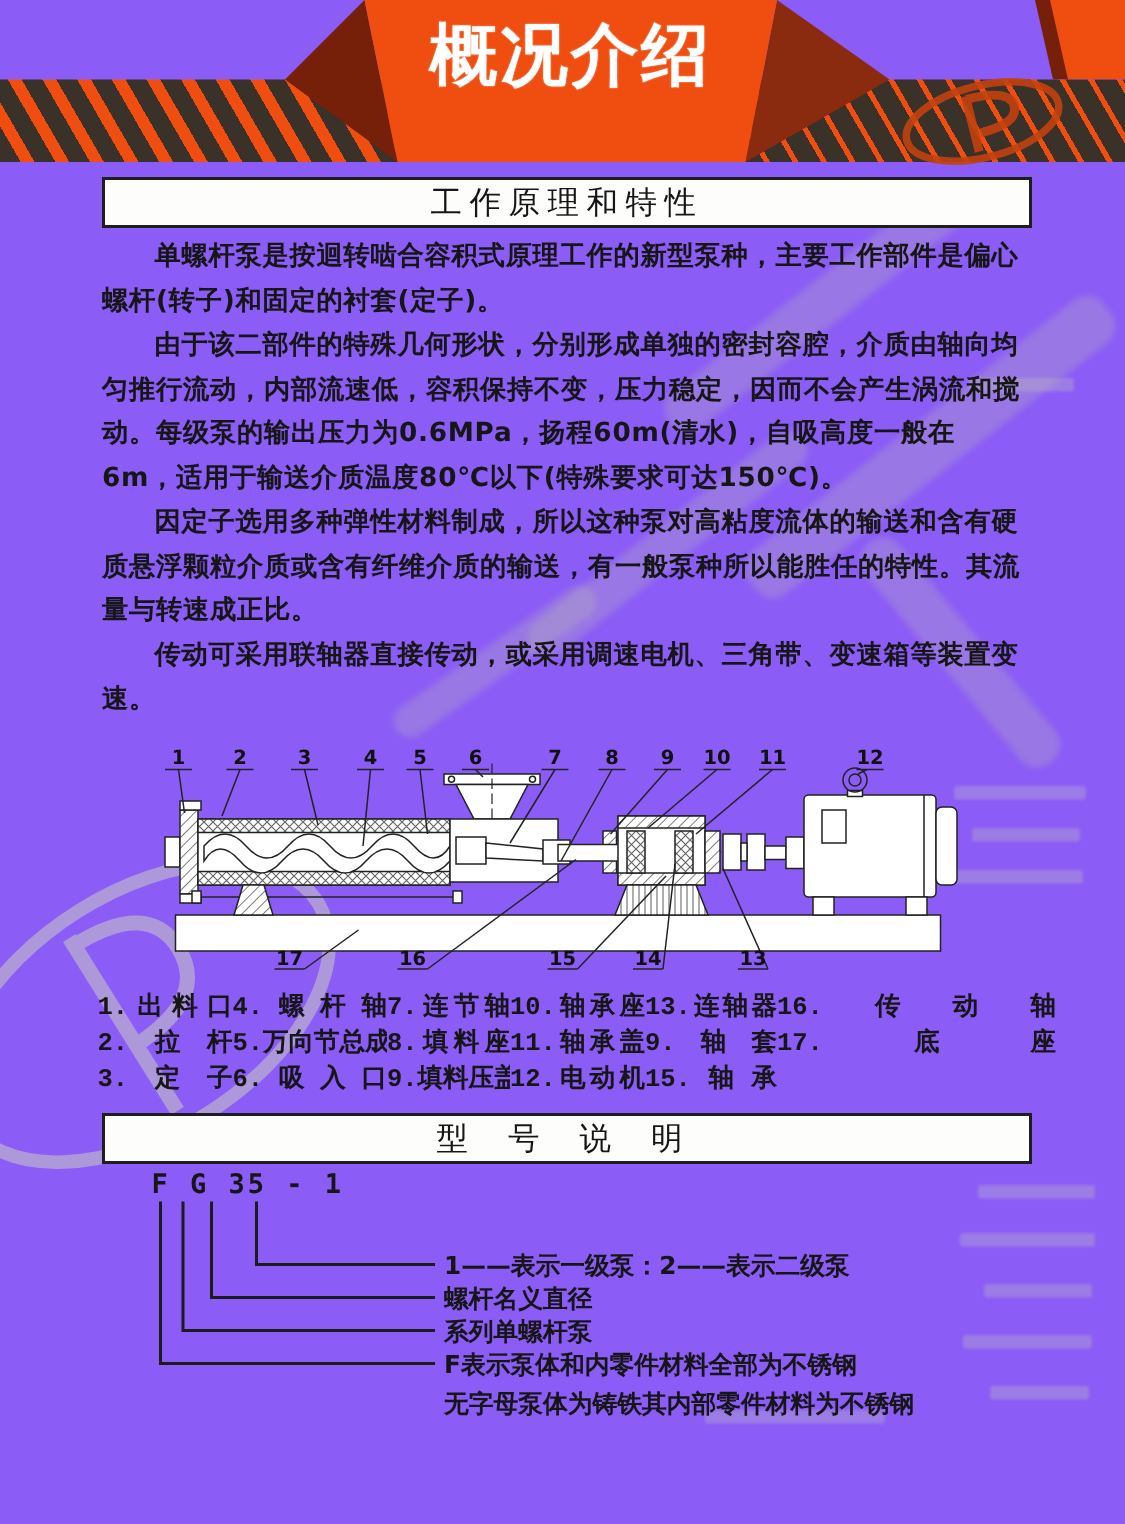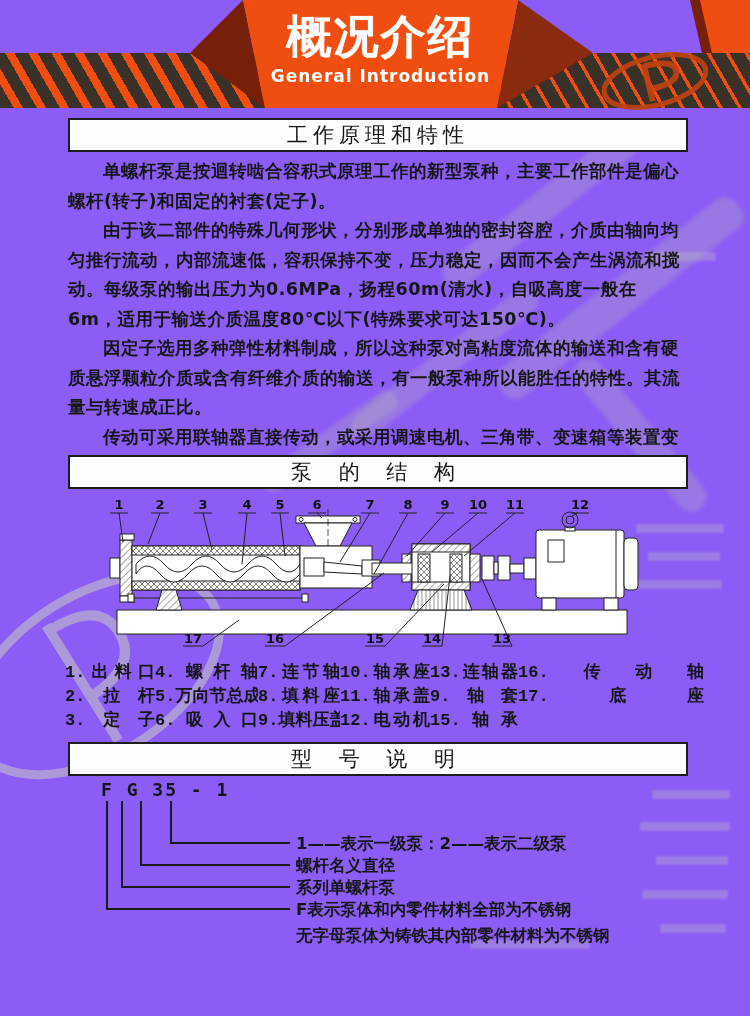--- a/index.html
+++ b/index.html
@@ -88,21 +88,20 @@
 
   <div class="hdr-layer">
     <div class="band-left"></div>
     <div class="band-right"></div>
     <div class="wedge corner-wedge-shadow"></div>
     <div class="wedge corner-wedge"></div>
     <div class="wedge wedge-left"></div>
     <div class="wedge wedge-right"></div>
     <div class="trapezoid"></div>
     <div class="hdr-title">概况介绍</div>
-    <div class="hdr-sub">General Introduction</div>
     <svg class="logo-svg" width="135" height="62">
       <g transform="rotate(-14 67 31)" stroke="#c24310" fill="none" stroke-width="5" opacity=".9">
         <ellipse cx="67" cy="31" rx="52" ry="24"></ellipse>
         <path d="M60 12 L60 50 M60 14 q30 0 30 12 q0 12 -26 12" stroke-width="6"></path>
       </g>
     </svg>
   </div>
 
   <svg class="wm-ellipse" width="330" height="260">
     <g transform="rotate(-32 165 130)" stroke="#c9c9c3" fill="none" stroke-width="9">
@@ -127,21 +126,20 @@
   <div class="bleed" style="left:470px;top:940px;width:120px"></div>
 
   <div class="tbox" style="top:118px">工作原理和特性</div>
   <div class="paras">
     <p>单螺杆泵是按迴转啮合容积式原理工作的新型泵种，主要工作部件是偏心螺杆(转子)和固定的衬套(定子)。</p>
     <p>由于该二部件的特殊几何形状，分别形成单独的密封容腔，介质由轴向均匀推行流动，内部流速低，容积保持不变，压力稳定，因而不会产生涡流和搅动。每级泵的输出压力为0.6MPa，扬程60m(清水)，自吸高度一般在6m，适用于输送介质温度80℃以下(特殊要求可达150℃)。</p>
     <p>因定子选用多种弹性材料制成，所以这种泵对高粘度流体的输送和含有硬质悬浮颗粒介质或含有纤维介质的输送，有一般泵种所以能胜任的特性。其流量与转速成正比。</p>
     <p>传动可采用联轴器直接传动，或采用调速电机、三角带、变速箱等装置变速。</p>
   </div>
 
-  <div class="tbox" style="top:455px;letter-spacing:10px">泵 的 结 构</div>
 
   <svg class="pump-svg" width="622" height="170" viewBox="0 0 622 170">
     <defs>
       <pattern id="h1" width="5" height="5" patternUnits="userSpaceOnUse" patternTransform="rotate(45)">
         <rect width="5" height="5" fill="#fff"></rect>
           <line x1="0" y1="0" x2="0" y2="5" stroke="#555" stroke-width="1"></line>
       </pattern>
       <pattern id="xh" width="6" height="6" patternUnits="userSpaceOnUse">
         <rect width="6" height="6" fill="#fff"></rect>
           <path d="M0 0L6 6M6 0L0 6" stroke="#666" stroke-width=".8"></path>

